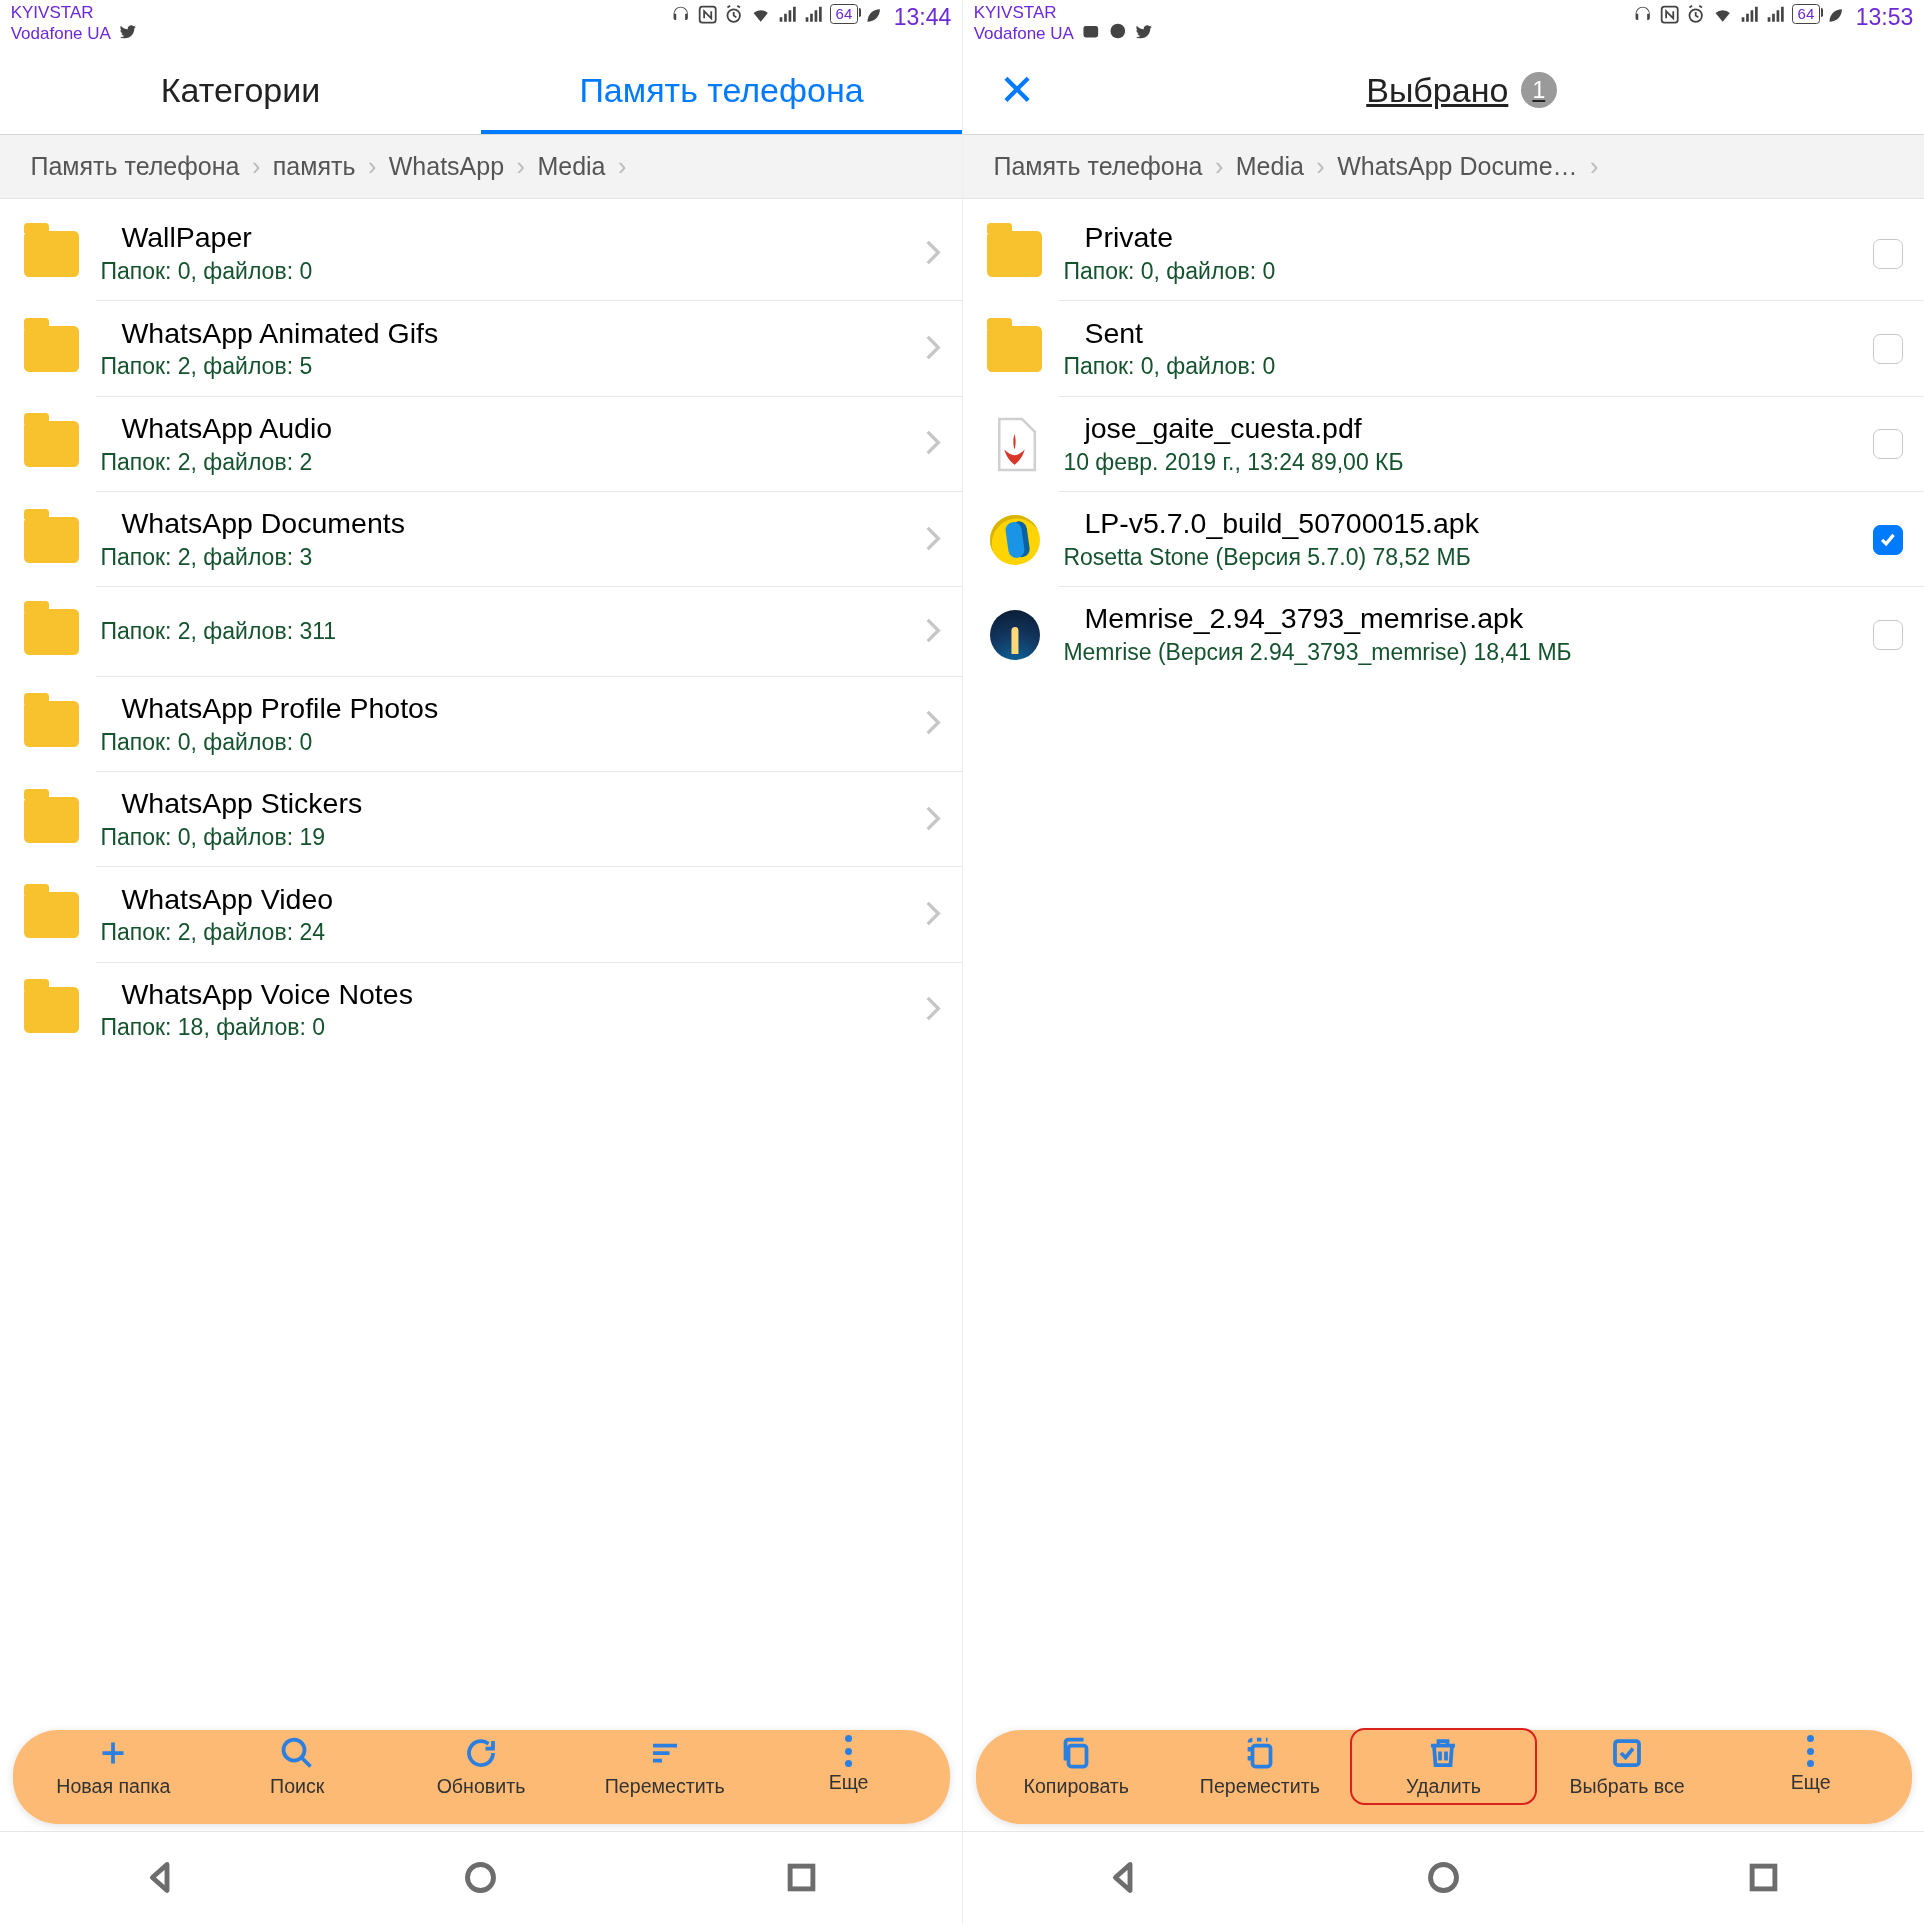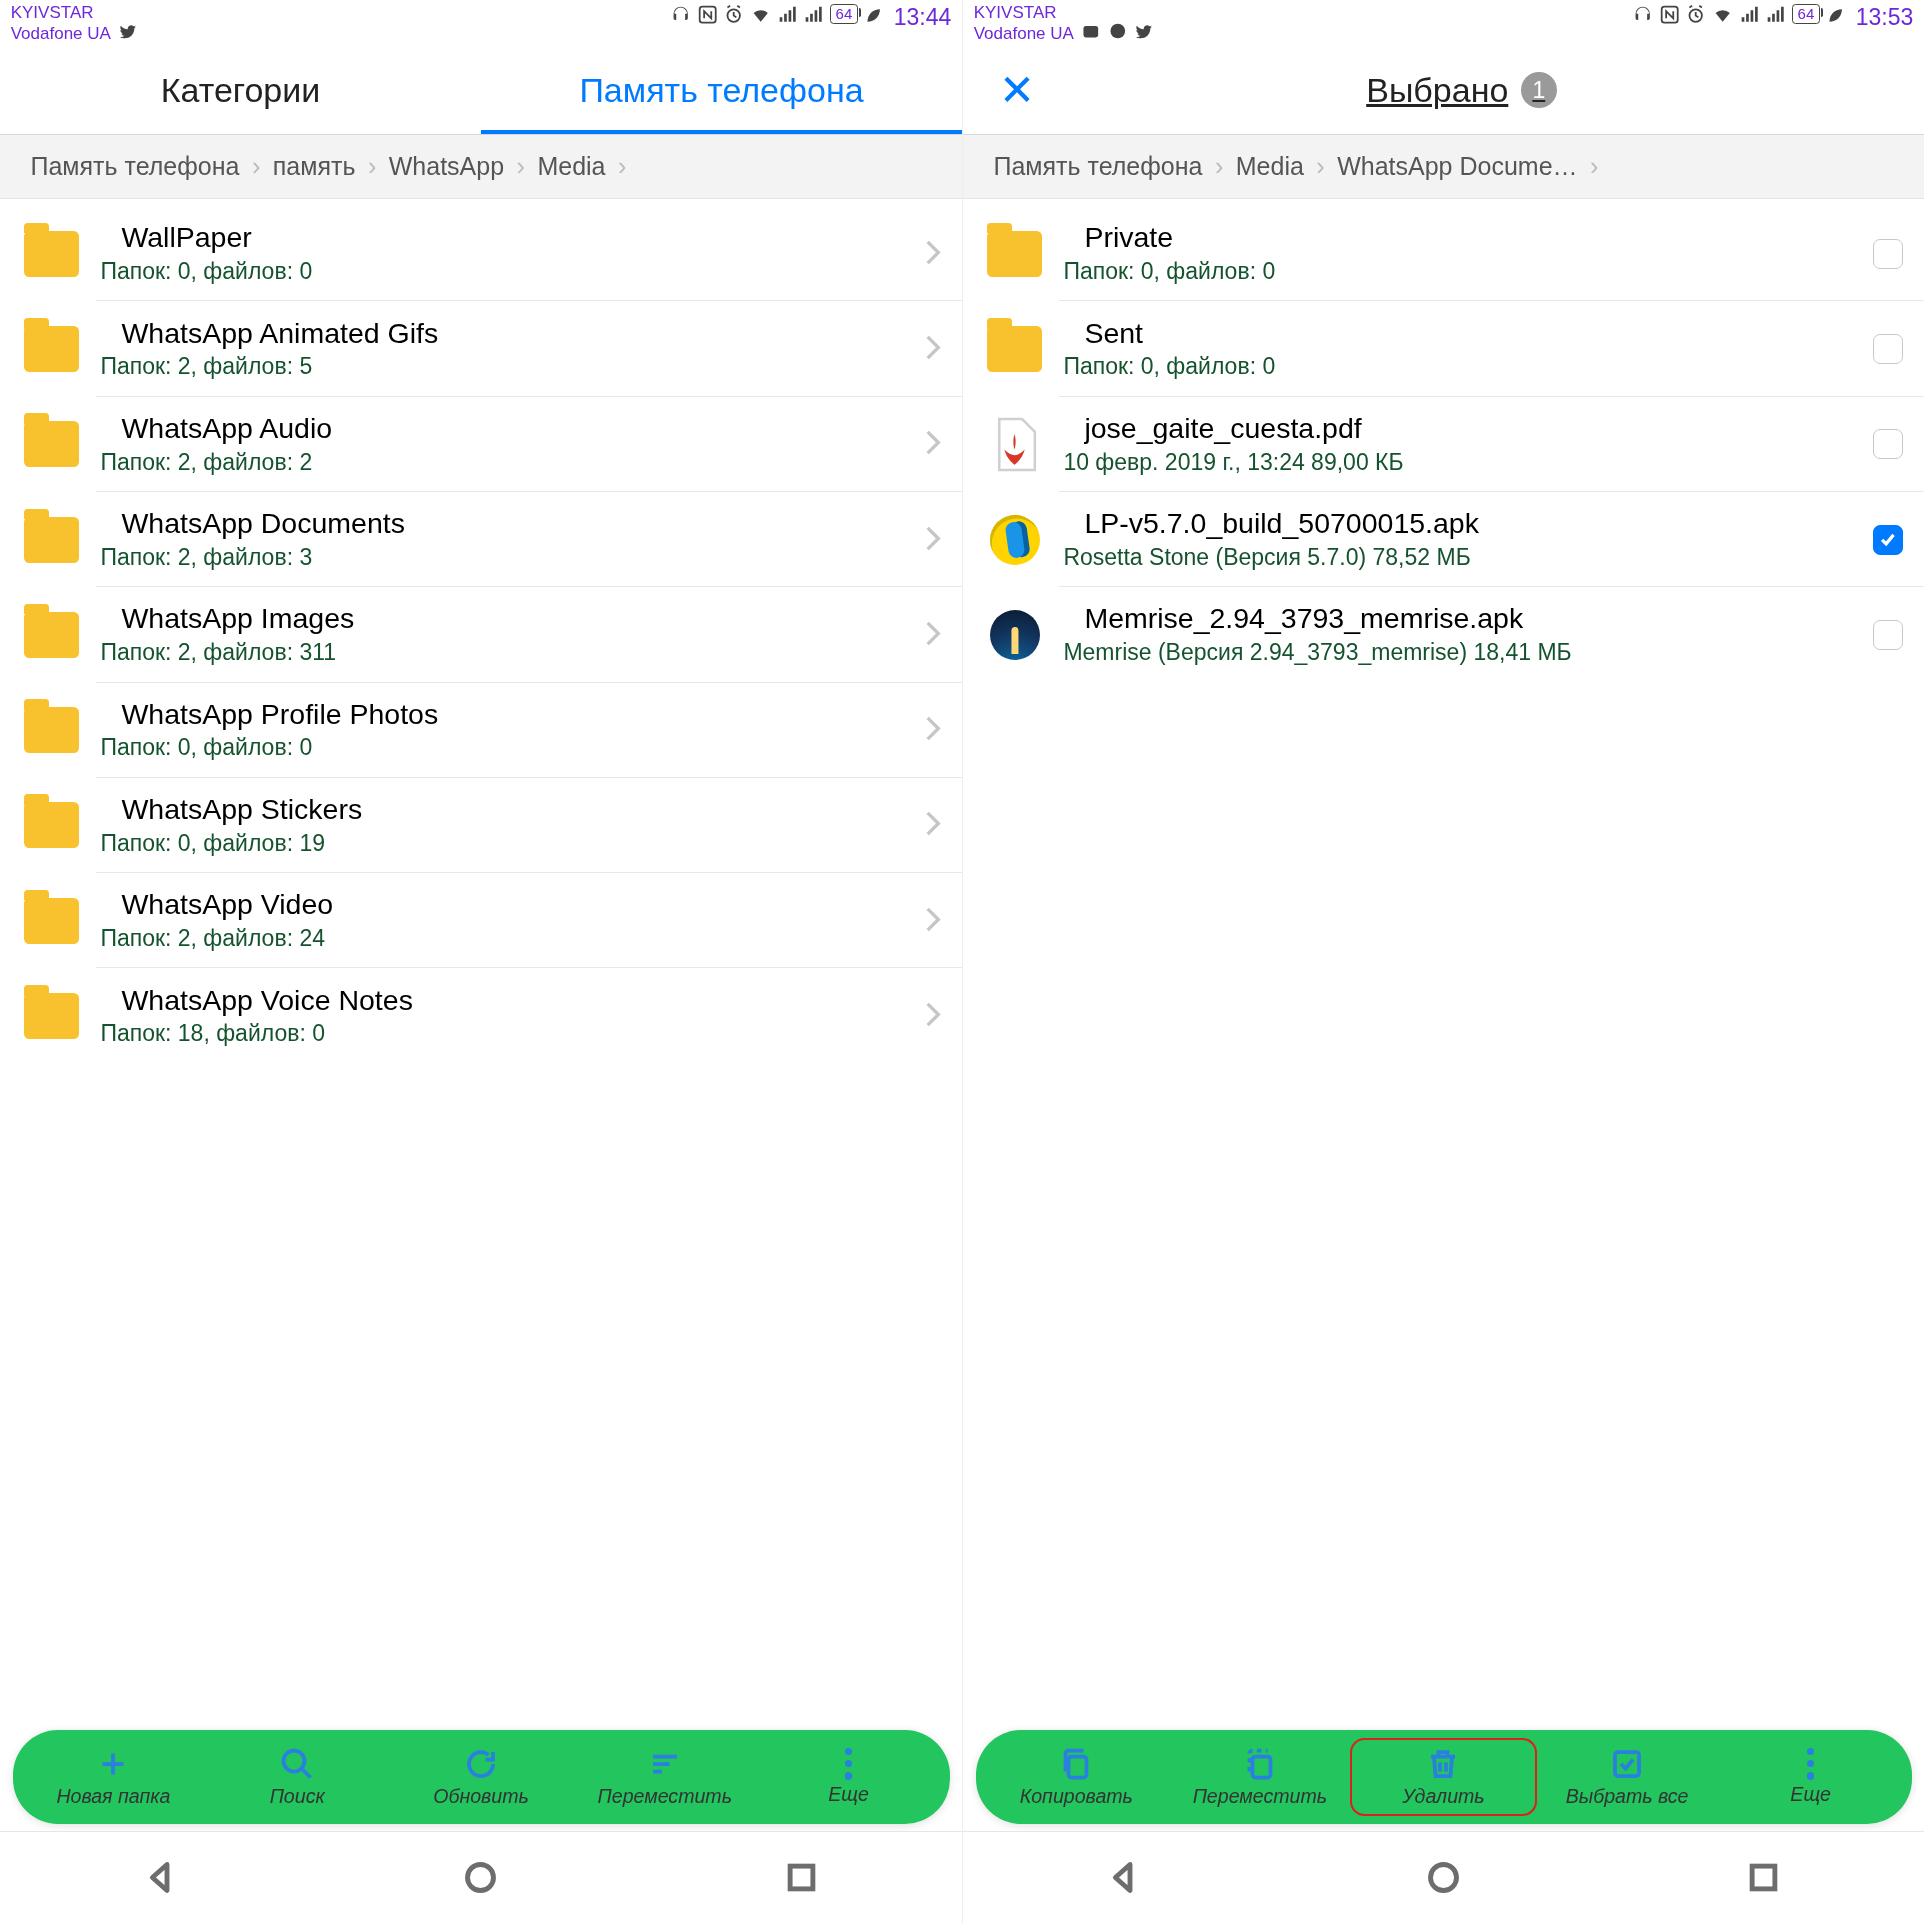--- a/index.html
+++ b/index.html
@@ -49,21 +49,21 @@
   .row-title { font-size: 28.5px; color: #000; line-height: 1.25; overflow: hidden; text-overflow: ellipsis; white-space: nowrap; margin-left: 21px; }
   .row-sub { font-size: 23px; color: #14532d; line-height: 1.35; }
   .row-sub.wrap { white-space: normal; }
   .chev { color: #c6c6c6; margin-left: 10.7px; flex-shrink:0; }
   .checkbox { width: 30px; height: 30px; border: 1.8px solid #c8c8c8; border-radius: 7.1px; margin-left: 12.5px; flex-shrink:0; display:flex; align-items:center; justify-content:center; }
   .checkbox.checked { background:#007aff; border-color:#007aff; }
   .checkbox.checked svg { width:19.6px; height:19.6px; stroke:#fff; stroke-width:4; fill:none; }
 
   
   .toolbar-wrap { padding: 7.1px 12.5px 7.1px 12.5px; }
-  .toolbar { display: flex; border-radius: 45px; box-shadow: 0 1.8px 9px rgba(0,0,0,0.12); background:#22c55e; height: 94px; align-items:center; justify-content:space-around; padding: 0 9px; font-style: italic; }
+  .toolbar { display: flex; border-radius: 45px; box-shadow: 0 1.8px 9px rgba(0,0,0,0.12); background:#fdba74; height: 94px; align-items:flex-start; justify-content:space-around; padding: 0 9px; }
   .tbtn { display:flex; flex-direction:column; align-items:center; justify-content:center; gap:3.6px; color:#333; font-size:19.6px; flex:1; padding: 5.3px 3.6px; border-radius: 12.5px; }
   .tbtn.highlight { outline: 2.7px solid #d9221c; border-radius: 12.5px; }
   .tbtn svg { width: 36px; height: 36px; stroke:#2a7fe0; fill:none; stroke-width:2.5; }
   .tbtn .dots { display:flex; flex-direction:column; gap:5.3px; }
   .tbtn .dots span { width:7.1px; height:7.1px; border-radius:50%; background:#2a7fe0; }
 
   
   .sysnav { height: 94px; border-top: 1.8px solid #e6e6e6; display:flex; align-items:center; justify-content:space-around; }
   .sysnav svg { width: 39px; height: 39px; stroke:#6d6d6d; fill:none; stroke-width:3; }
 
@@ -201,21 +201,20 @@
     </div>
     <span class="chev"><svg width="16" height="27" viewBox="0 0 12 20">
               <path d="M2 2l8 8-8 8" stroke="#c6c6c6" stroke-width="2.5" fill="none"></path>
             </svg></span>
   </div>
         <div class="row">
     <div class="icon-wrap">
             <div class="folder-icon"></div>
           </div>
     <div class="row-text">
-      <div class="row-title">WhatsApp Images</div>
       <div class="row-sub">Папок: 2, файлов: 311</div>
     </div>
     <span class="chev"><svg width="16" height="27" viewBox="0 0 12 20">
               <path d="M2 2l8 8-8 8" stroke="#c6c6c6" stroke-width="2.5" fill="none"></path>
             </svg></span>
   </div>
         <div class="row">
     <div class="icon-wrap">
             <div class="folder-icon"></div>
           </div>

